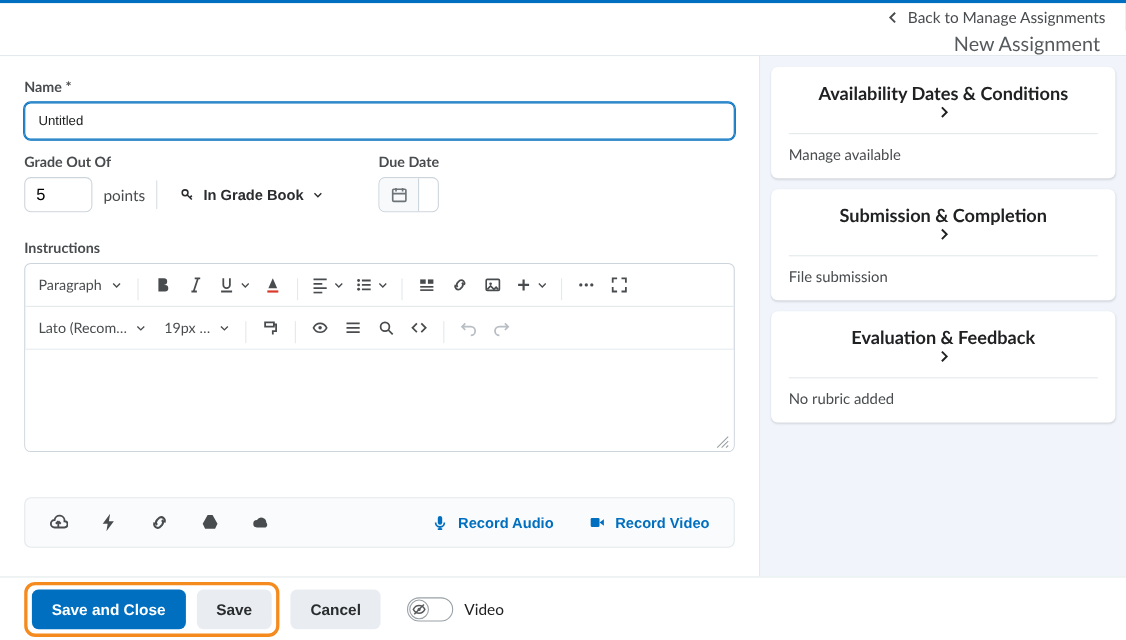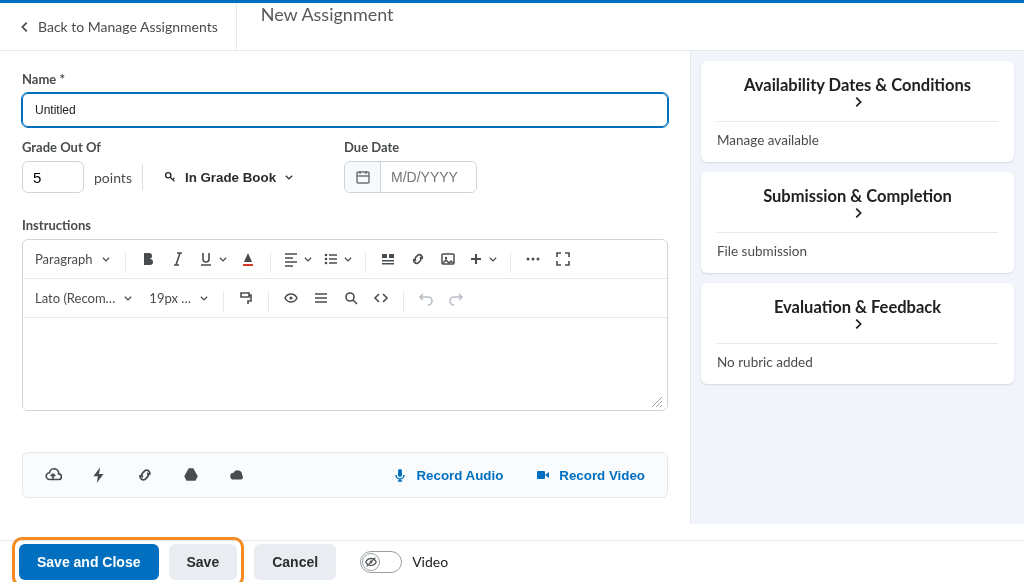--- a/index.html
+++ b/index.html
@@ -1,19 +1,19 @@
 <!DOCTYPE html>
 <html><head>
 <meta charset="utf-8">
 <style>
   * { box-sizing: border-box; }
   html, body { margin:0; padding:0; font-family: -apple-system, "Segoe UI", Lato, Arial, sans-serif; font-size:14px; color:#202122; }
   body { width:1024px; height:582px; position:relative; background:#fff; overflow:hidden; }
   .top-border { height:3px; background:#006fbf; width:100%; }
-  .header-bar { display:flex; align-items:flex-start; border-bottom:1px solid #e3e9ec; height:48px; background:#fff; }
+  .header-bar { display:flex; align-items:flex-end; border-bottom:1px solid #e3e9ec; height:48px; background:#fff;flex-direction:column; }
   .back-link { display:flex; align-items:center; gap:6px; padding:0 18px; border-right:1px solid #e3e9ec; height:100%; color:#494c4e; cursor:pointer; }
   .page-title { padding:0 24px; font-weight:400; font-size:18px; color:#565a5c; }
   .main-area { display:flex; width:100%; height:calc(100% - 51px - 58px); }
   .left-pane { flex: 1 1 auto; padding:20px 22px 10px 22px; overflow:hidden; }
   .right-pane { width:334px; background:#f1f5fb; padding:10px 10px; border-left:1px solid #e3e9ec; }
   .field-label { font-size:13px; font-weight:700; color:#494c4e; margin-bottom:6px; }
   .name-row { margin-bottom:12px; }
   .name-input { width:100%; height:34px; border:1px solid #006fbf; border-radius:6px; padding:0 12px; font-size:12px; color:#202122; outline:1px solid #006fbf; }
   .row2 { display:flex; gap:40px; margin-bottom:24px; }
   .grade-group, .due-group {}
@@ -36,21 +36,21 @@
   .rte-resizer { position:absolute; right:4px; bottom:2px; color:#9aa1a6; }
   .attachments { margin-top:41px; border:1px solid #e3e9ec; background:#f9fbfd; border-radius:6px; height:46px; display:flex; align-items:center; justify-content:space-between; padding:0 16px; }
   .attach-icons { display:flex; gap:18px; align-items:center; color:#565a5c; }
   .media-btns { display:flex; gap:20px; align-items:center; }
   .media-btn { display:flex; align-items:center; gap:8px; color:#006fbf; font-weight:700; border:none; background:transparent; cursor:pointer; }
   .accordion { background:#fff; border-radius:6px; box-shadow:0 1px 2px rgba(0,0,0,0.12); margin-bottom:10px; padding:14px 16px 14px 16px; }
   .acc-head { display:flex; justify-content:space-between; align-items:center; cursor:pointer;flex-direction:column; }
   .acc-title { font-weight:700; font-size:16.5px; }
   .acc-sep { height:1px; background:#e3e9ec; margin:12px 0 10px 0; }
   .acc-sub { font-size:13.5px; color:#494c4e; }
-  .footer-bar { position:absolute; left:0; bottom:0; width:100%; height:42px; border-top:1px solid #e3e9ec; background:#fff; display:flex; align-items:center; padding:0 12px; gap:10px; }
+  .footer-bar { position:absolute; left:0; bottom:0; width:100%; height:58px; border-top:1px solid #e3e9ec; background:#fff; display:flex; align-items:center; padding:0 22px; gap:10px; }
   .btn { height:36px; border-radius:6px; padding:0 18px; font-weight:700; font-size:14px; border:none; cursor:pointer; }
   .btn-primary { background:#006fbf; color:#fff; }
   .btn-secondary { background:#e9edf1; color:#2a2c2e; }
   .highlight-box { border:3px solid #f58a1f; border-radius:10px; padding:4px; display:flex; gap:10px; }
   .vis-toggle { display:flex; align-items:center; gap:10px; margin-left:14px; }
   .toggle { width:42px; height:22px; border:1px solid #9aa1a6; border-radius:11px; position:relative; background:#fff; }
   .toggle .knob { position:absolute; left:1px; top:1px; width:18px; height:18px; border-radius:50%; background:#fff; border:1px solid #9aa1a6; display:flex; align-items:center; justify-content:center; }
   svg { display:block; }
   .ico-xs { width:14px; height:14px; }
   .ico-s { width:16px; height:16px; }
@@ -220,21 +220,20 @@
         </div>
       </div>
       <div class="due-group">
         <div class="field-label">Due Date</div>
         <div class="due-input-wrap">
           <span class="due-cal">
               <svg class="ico-s" style="color:#6e7377">
                 <use href="#i-calendar"></use>
               </svg>
             </span>
-          <input class="due-input" placeholder="M/D/YYYY" style="">
         </div>
       </div>
     </div>
 
     <div class="field-label instructions-label">Instructions</div>
 
     <div class="rte">
       <div class="rte-toolbar">
         <div class="tb-select">
             <span class="label">Paragraph</span>

